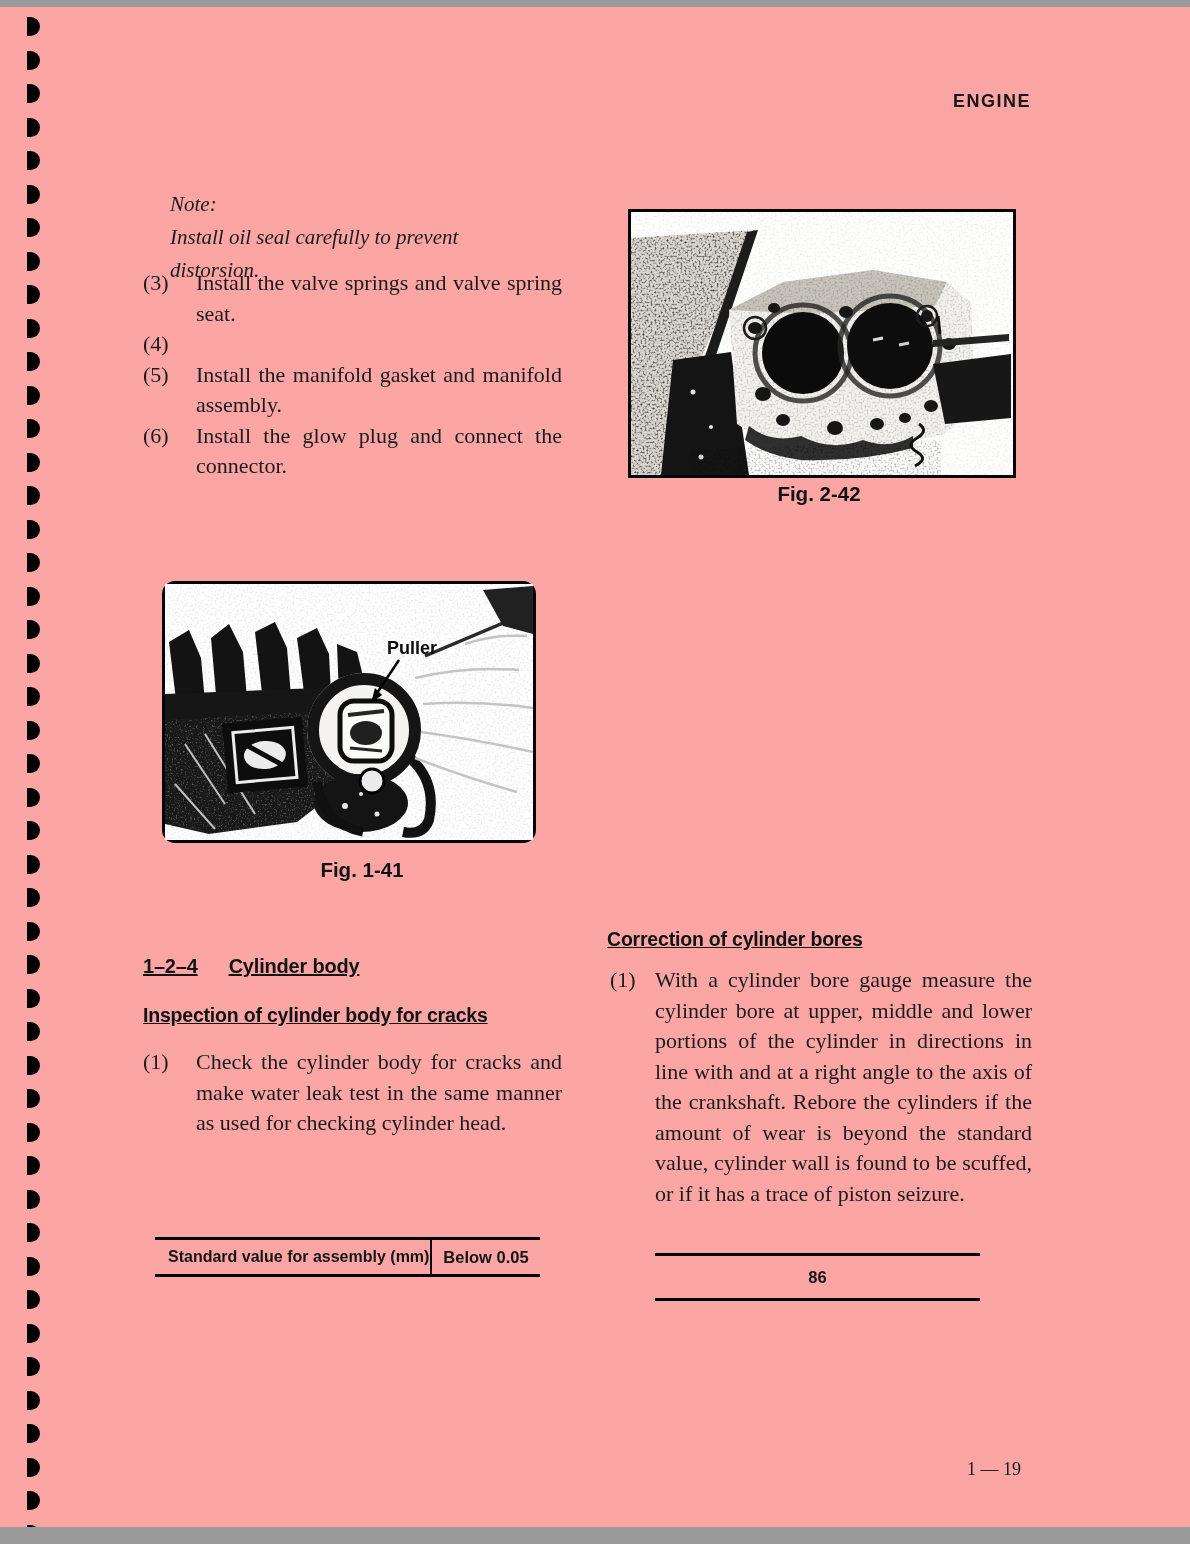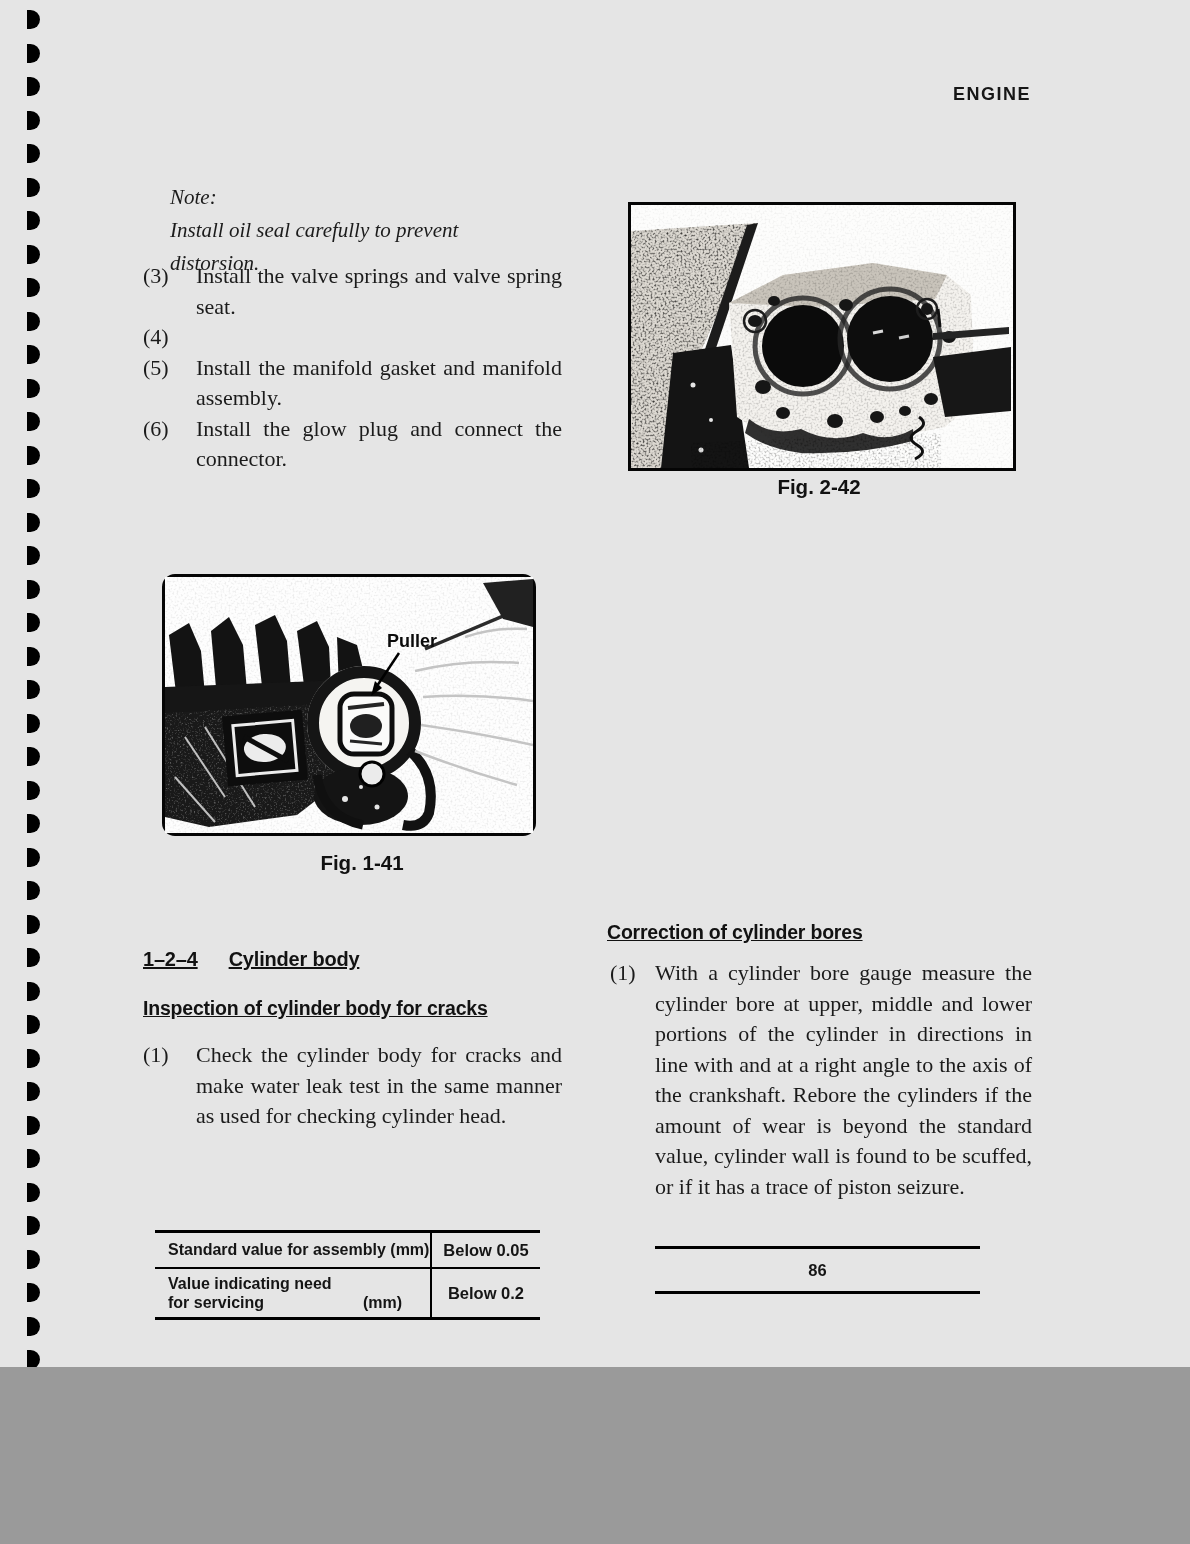--- a/index.html
+++ b/index.html
@@ -1,19 +1,19 @@
 <!DOCTYPE html>
 <html><head>
 <meta charset="utf-8">
 <style>
   html,body { margin:0; padding:0; background:#9a9a9a; }
   .page {
-    position:relative; width:1190px; height:1367px; background:#e5e5e5;
+    position:relative; width:1190px; height:1520px; background:#fca5a5;
     font-family:"Liberation Serif", serif; color:#1b1b1b; overflow:hidden;
-    margin:0 auto;
+    margin:7px auto;
   }
   
   .holes { position:absolute; left:27px; top:0; display:flex; flex-direction:column; gap:14.5px; padding-top:10px; }
   .hole { width:13px; height:19px; background:#000; border-radius:0 10px 10px 0; }
 
   .engine-header {
     position:absolute; left:953px; top:84px;
     font-family:"Liberation Sans", sans-serif; font-size:18px; font-weight:600;
     letter-spacing:1.5px; color:#161616;
   }
@@ -307,27 +307,20 @@
   </div>
 
 
   <div class="spec-table dist-table">
     <div class="trow row-h1">
       <div class="tcell-label">
         <span>Standard value for assembly (mm)</span>
       </div>
       <div class="tcell-value">Below 0.05</div>
     </div>
-    <div class="trow row-h2">
-      <div class="tcell-label">
-        <span class="label-narrow">Value indicating need for servicing</span>
-        <span class="unit">(mm)</span>
-      </div>
-      <div class="tcell-value">Below 0.2</div>
-    </div>
   </div>
 
   <div class="sans-head corr-head">Correction of cylinder bores</div>
 
   <div class="body-item corr-item">
     <span class="num">(1)</span>
     <div class="txt">With a cylinder bore gauge measure the cylinder bore at upper, middle and lower portions of the cylinder in directions in line with and at a right angle to the axis of the crankshaft. Rebore the cylinders if the amount of wear is beyond the standard value, cylinder wall is found to be scuffed, or if it has a trace of piston seizure.</div>
   </div>
 
   <div class="spec-table bore-table">

